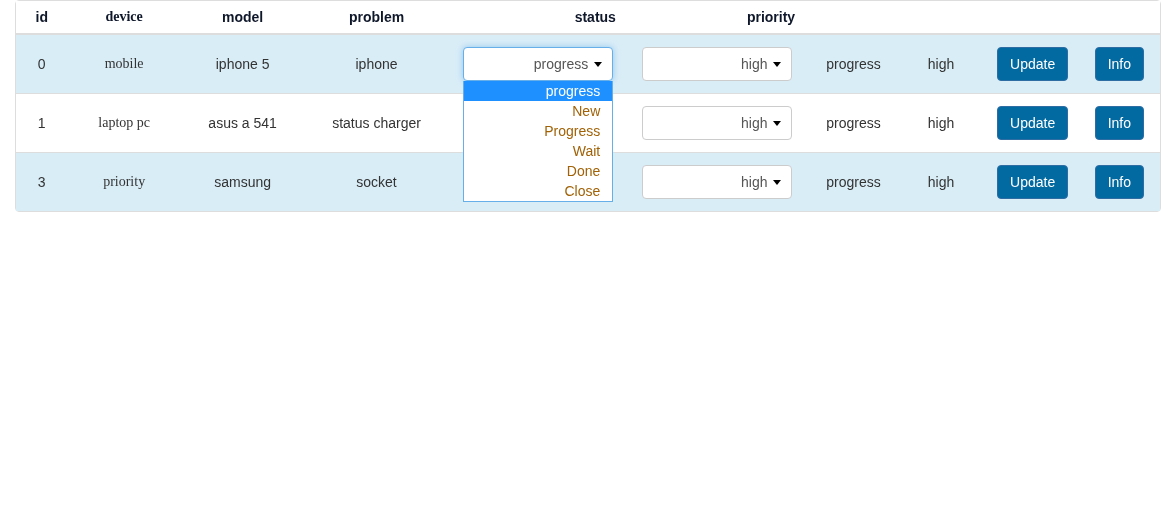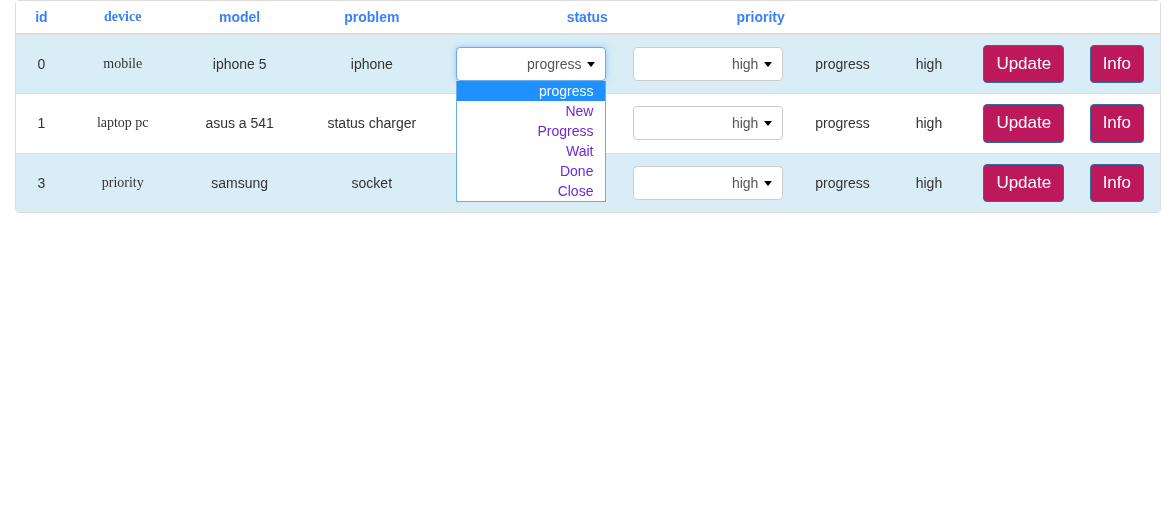--- a/index.html
+++ b/index.html
@@ -17,21 +17,21 @@
     margin-top: 0;
     background: #fff;
   }
   table {
     width: 100%;
     border-collapse: collapse;
   }
   thead th {
     text-align: left;
     font-weight: 700;
-    color: #3b82f6;
+    color: #0f172a;
     padding: 8px 12px;
     border-bottom: 2px solid #ddd;
     background: #fff;
   }
   tbody td {
     padding: 10px 12px;
     vertical-align: middle;
     border-top: 1px solid #ddd;
   }
   tbody tr.striped-odd { background: #d9edf7; }
@@ -72,35 +72,35 @@
     left: 0; right: 0;
     top: 34px;
     background: #fff;
     border: 1px solid #66afe9;
     border-top: none;
     z-index: 10;
   }
   .dropdown .opt {
     padding: 1px 12px;
     line-height: 18px;
-    color: #6d28d9;
+    color: #a16207;
     cursor: pointer;
   }
   .dropdown .opt.sel-opt {
     background: #1e90ff;
     color: #fff;
   }
   .btn {
     display: inline-block;
     padding: 6px 12px;
-    font-size: 17px;
+    font-size: 14px;
     line-height: 1.42857143;
     border-radius: 4px;
     color: #fff;
-    background: #be185d;
+    background: #0369a1;
     border: 1px solid #2e6da4;
     cursor: pointer;
     text-align: left;
     white-space: nowrap;
   }
   th.col-id, td.col-id { width: 50px; text-align: center;}
   th.col-device, td.col-device { width: 110px; text-align:center;font-family:Liberation Serif, serif;}
   th.col-model, td.col-model { width: 120px; text-align:center;}
   th.col-problem, td.col-problem { width: 140px; text-align:center;}
   th.col-status, td.col-status { width: 170px; text-align:right;}

